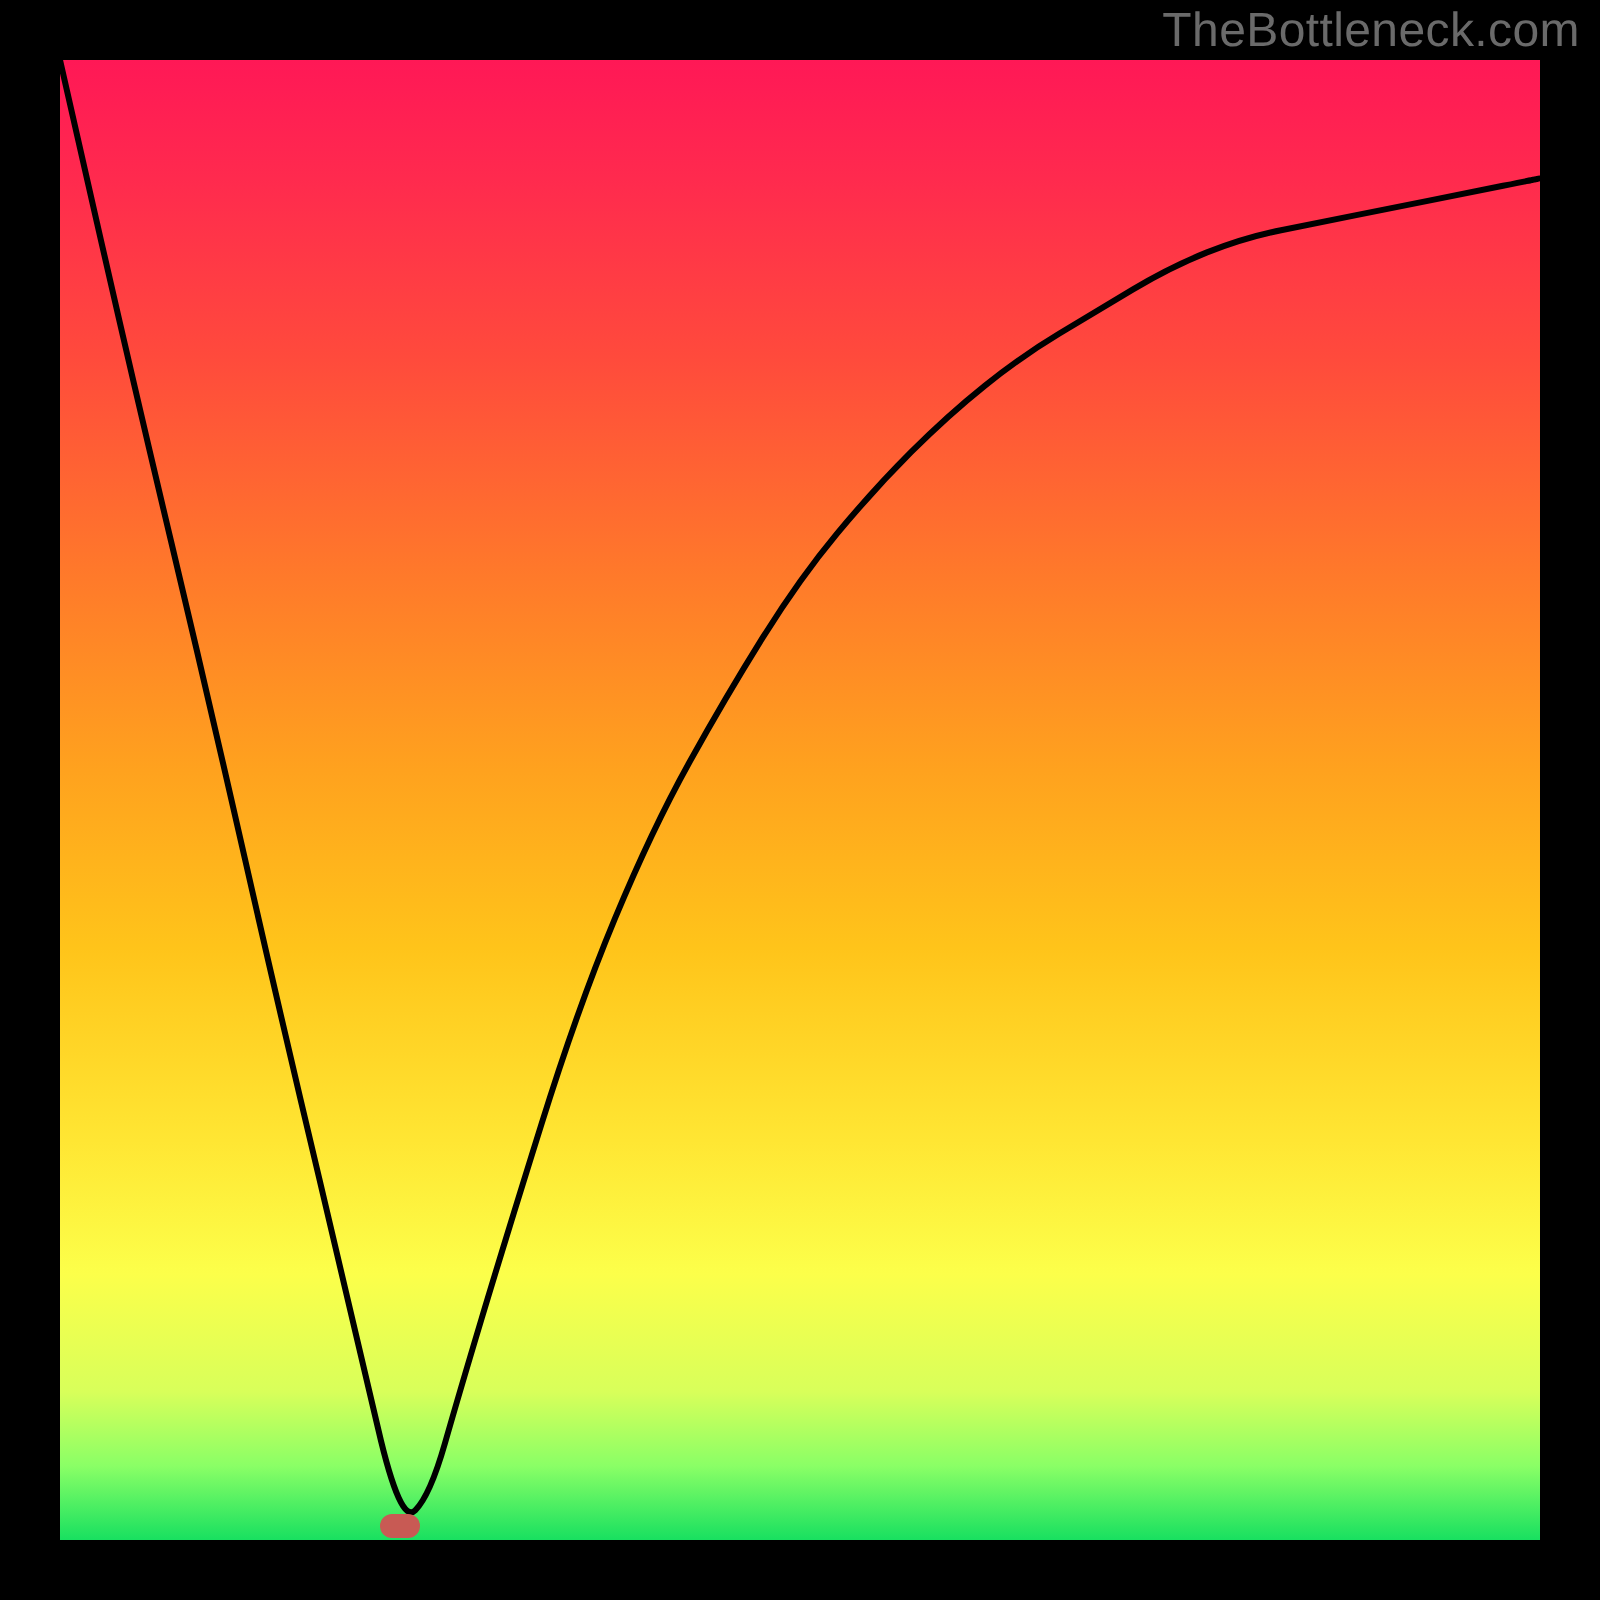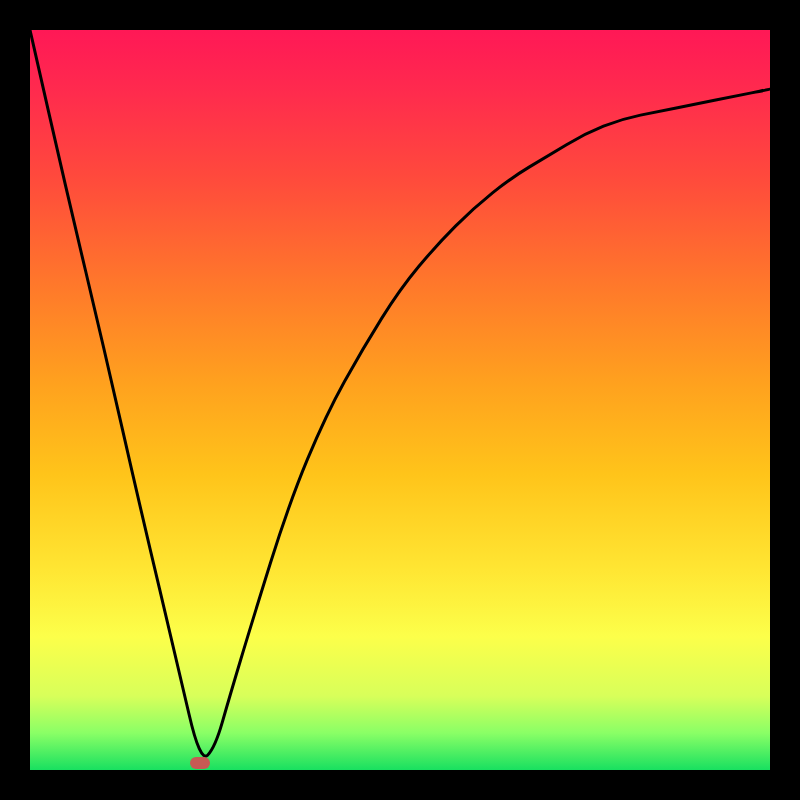--- a/index.html
+++ b/index.html
@@ -67,20 +67,21 @@
     height: 12px;
     border-radius: 6px;
     background: #c85a54;
     transform: translate(-50%, -50%);
   }
 </style>
 </head>
 <body>
 
 <div class="frame">
+  <div class="watermark">TheBottleneck.com</div>
 
   <div class="plot-area">
     <svg class="curve" viewBox="0 0 740 740" preserveAspectRatio="none">
       <path id="curve-path" d="M 0.0 0.0 Q 0.0 0.0 18.5 81.4 Q 37.0 162.8 55.5 240.5 Q 74.0 318.2 92.5 399.6 Q 111.0 481.0 129.5 558.7 Q 148.0 636.4 159.1 684.5 Q 170.2 732.6 177.6 725.2 Q 185.0 717.8 192.4 691.9 Q 199.8 666.0 210.9 629.0 Q 222.0 592.0 240.5 532.8 Q 259.0 473.6 277.5 429.2 Q 296.0 384.8 314.5 351.5 Q 333.0 318.2 351.5 288.6 Q 370.0 259.0 388.5 236.8 Q 407.0 214.6 425.5 196.1 Q 444.0 177.6 462.5 162.8 Q 481.0 148.0 499.5 136.9 Q 518.0 125.8 536.5 114.7 Q 555.0 103.6 573.5 96.2 Q 592.0 88.8 610.5 85.1 Q 629.0 81.4 647.5 77.7 Q 666.0 74.0 684.5 70.3 Q 703.0 66.6 721.5 62.9 T 740.0 59.2"></path>
     </svg>
     <div class="marker" id="marker" style="left: 170.2px; top: 732.6px;"></div>
   </div>
 </div>
 
 </body></html>

